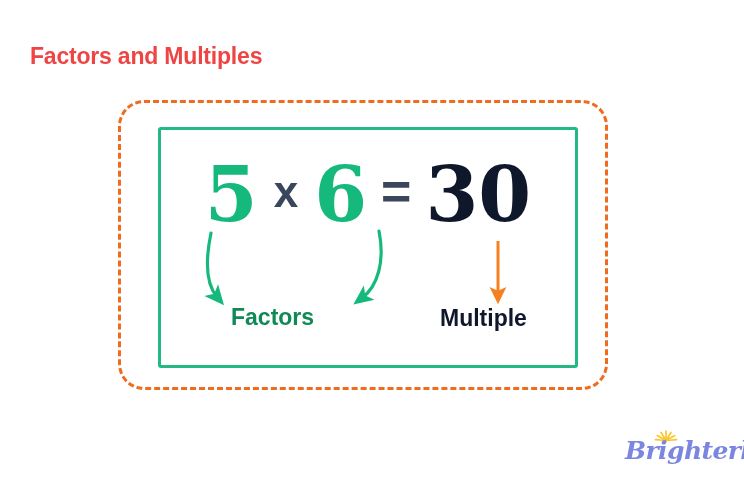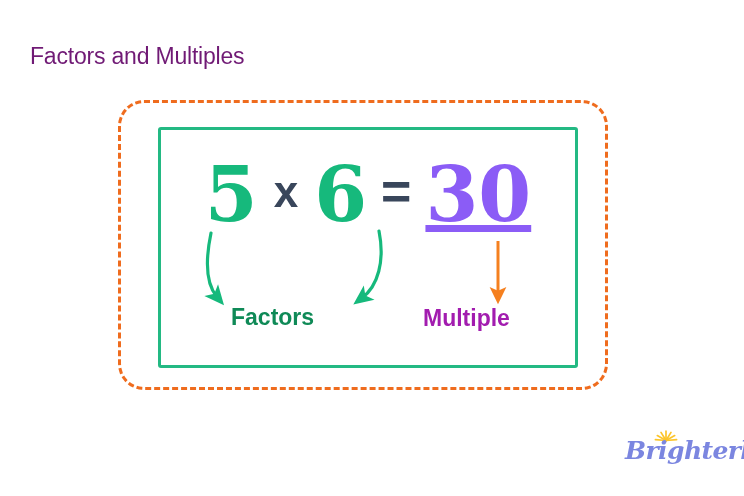--- a/index.html
+++ b/index.html
@@ -14,22 +14,22 @@
     overflow: hidden;
     position: relative;
   }
 
   #page-title {
     position: absolute;
     left: 30px;
     top: 43px;
     font-family: "Liberation Sans", sans-serif;
     font-size: 23px;
-    font-weight: normal;
-    color: #701a75;
+    font-weight: bold;
+    color: #ef4444;
     letter-spacing: -0.2px;
     white-space: nowrap;
   }
 
   
   #dashed-frame {
     position: absolute;
     left: 118px;
     top: 100px;
     width: 490px;
@@ -64,21 +64,21 @@
     justify-content: center;
     gap: 0px;
   }
   .num {
     font-family: "DejaVu Serif", serif;
     font-size: 76px;
     font-weight: bold;
     line-height: 1;
   }
   .num.green { color: #16b97c; }
-  .num.orange { color: #8b5cf6; text-decoration: underline; }
+  .num.orange { color: #0f172a; }
   .op {
     font-family: "Liberation Sans", sans-serif;
     font-size: 44px;
     font-weight: bold;
     color: #39465b;
     line-height: 1;
     position: relative;
   }
   #op-times { margin: 0 16px 6px 16px; }
   #op-equals { margin: 0 14px 8px 14px; font-size: 52px; }
@@ -101,23 +101,23 @@
     font-weight: bold;
     white-space: nowrap;
     line-height: 1;
   }
   #label-factors {
     left: 231px;
     top: 306px;
     color: #0f8a57;
   }
   #label-multiple {
-    left: 423px;
+    left: 440px;
     top: 307px;
-    color: #a21caf;
+    color: #0f172a;
   }
 
   
   #brand-logo {
     position: absolute;
     left: 625px;
     top: 426px;
     width: 100px;
     height: 46px;
   }

